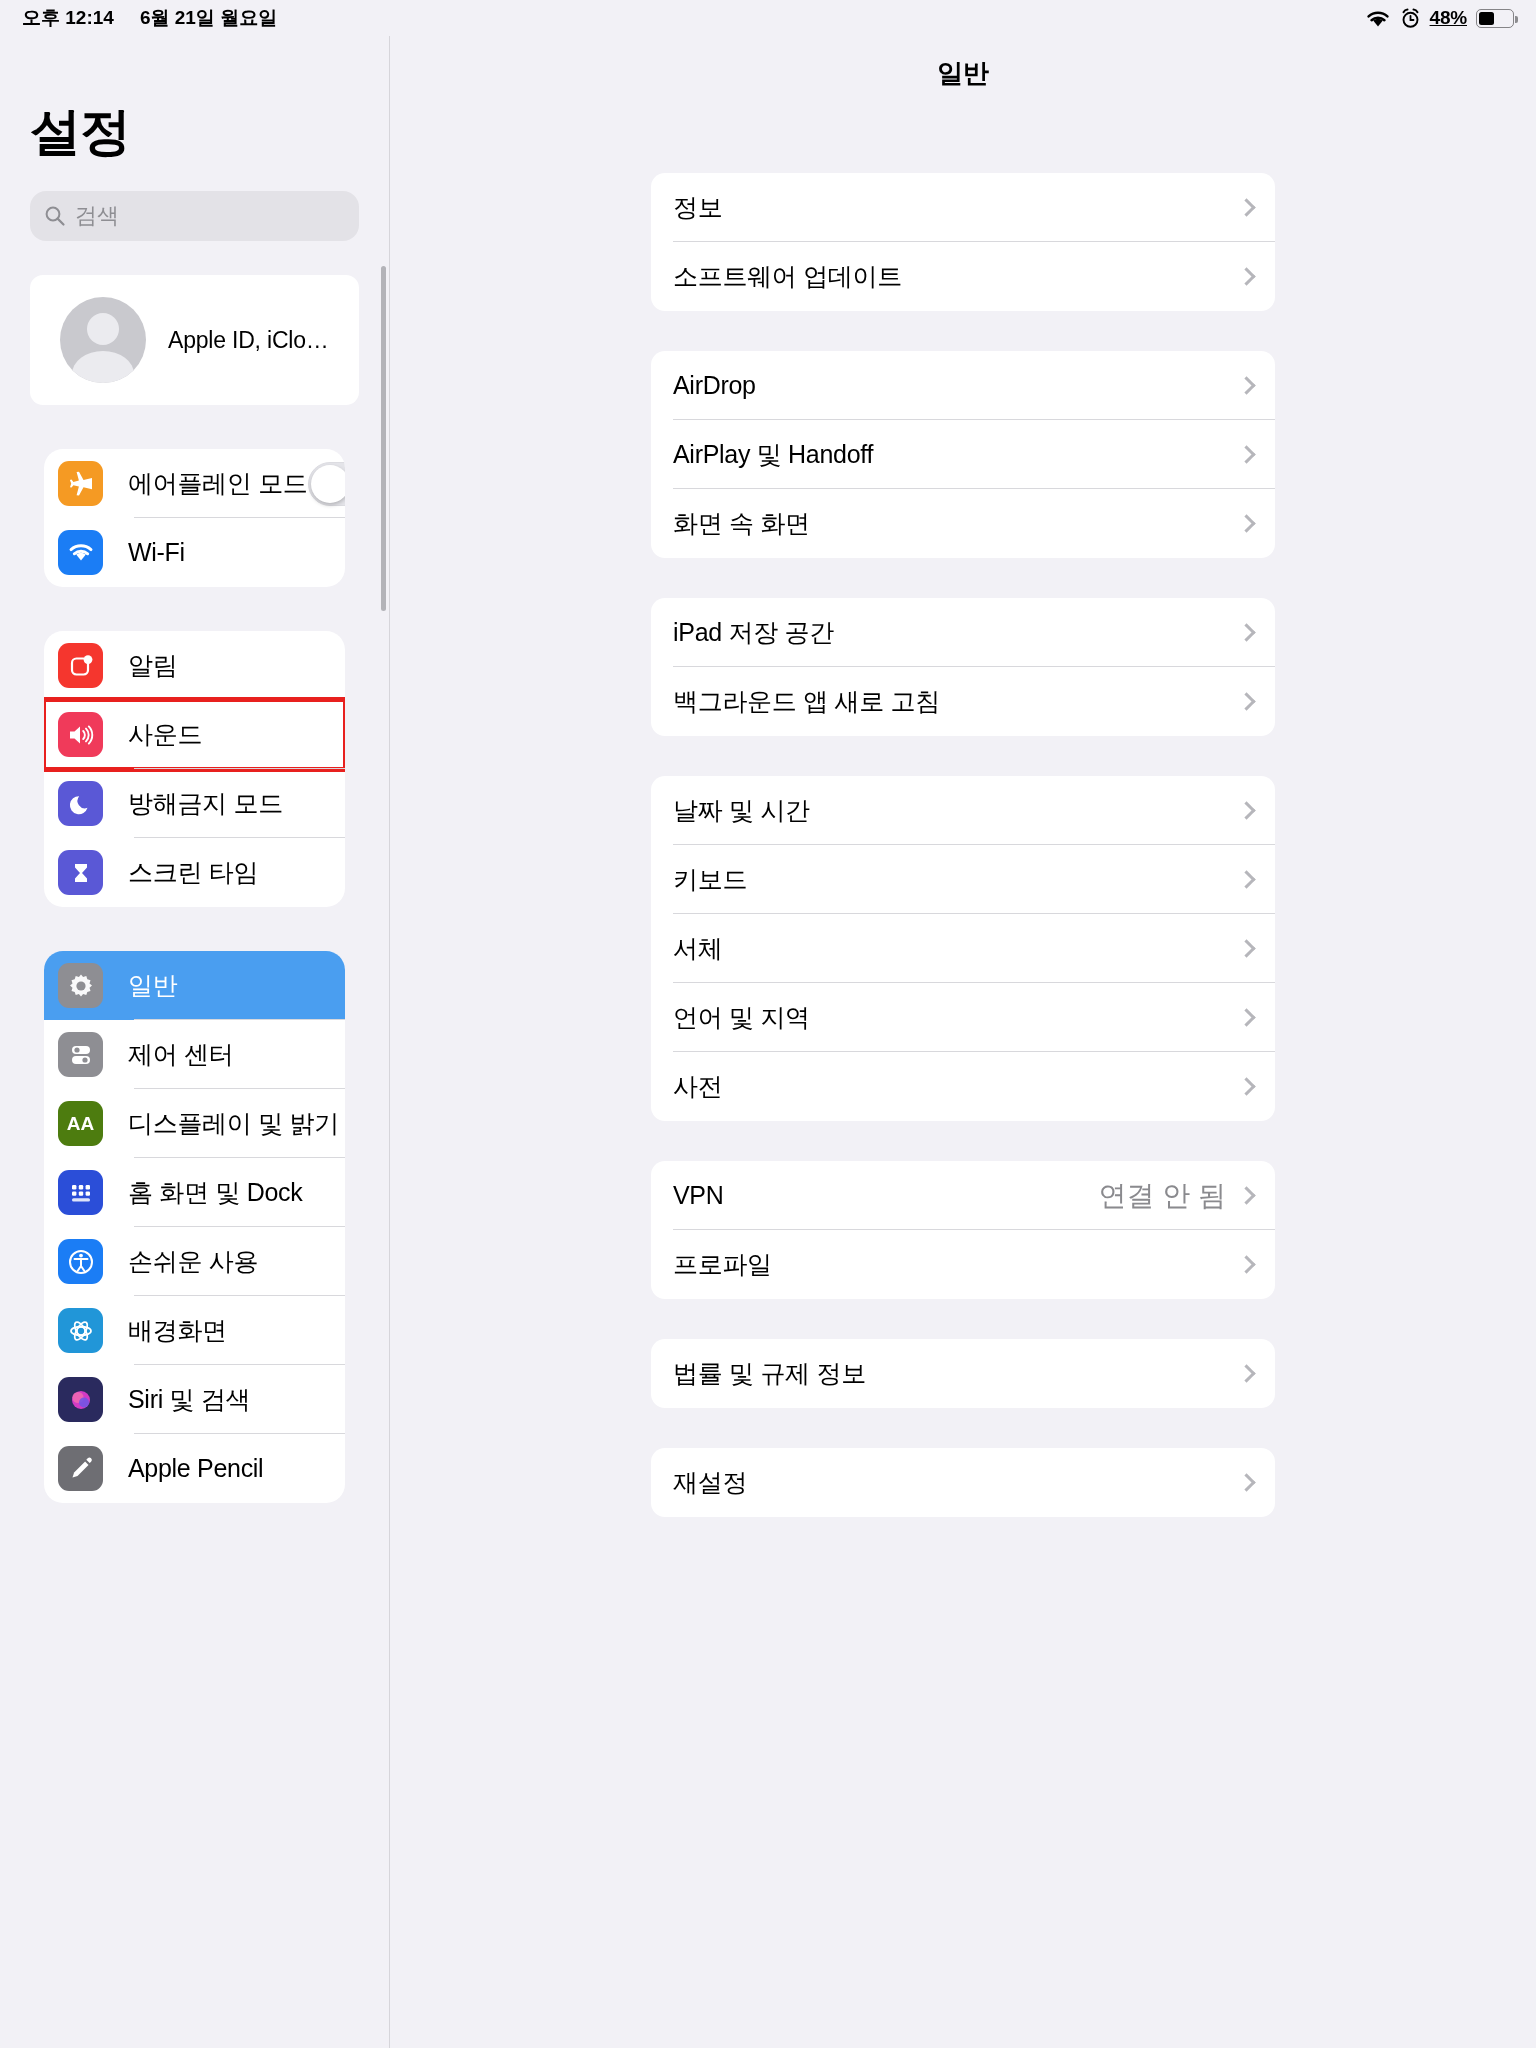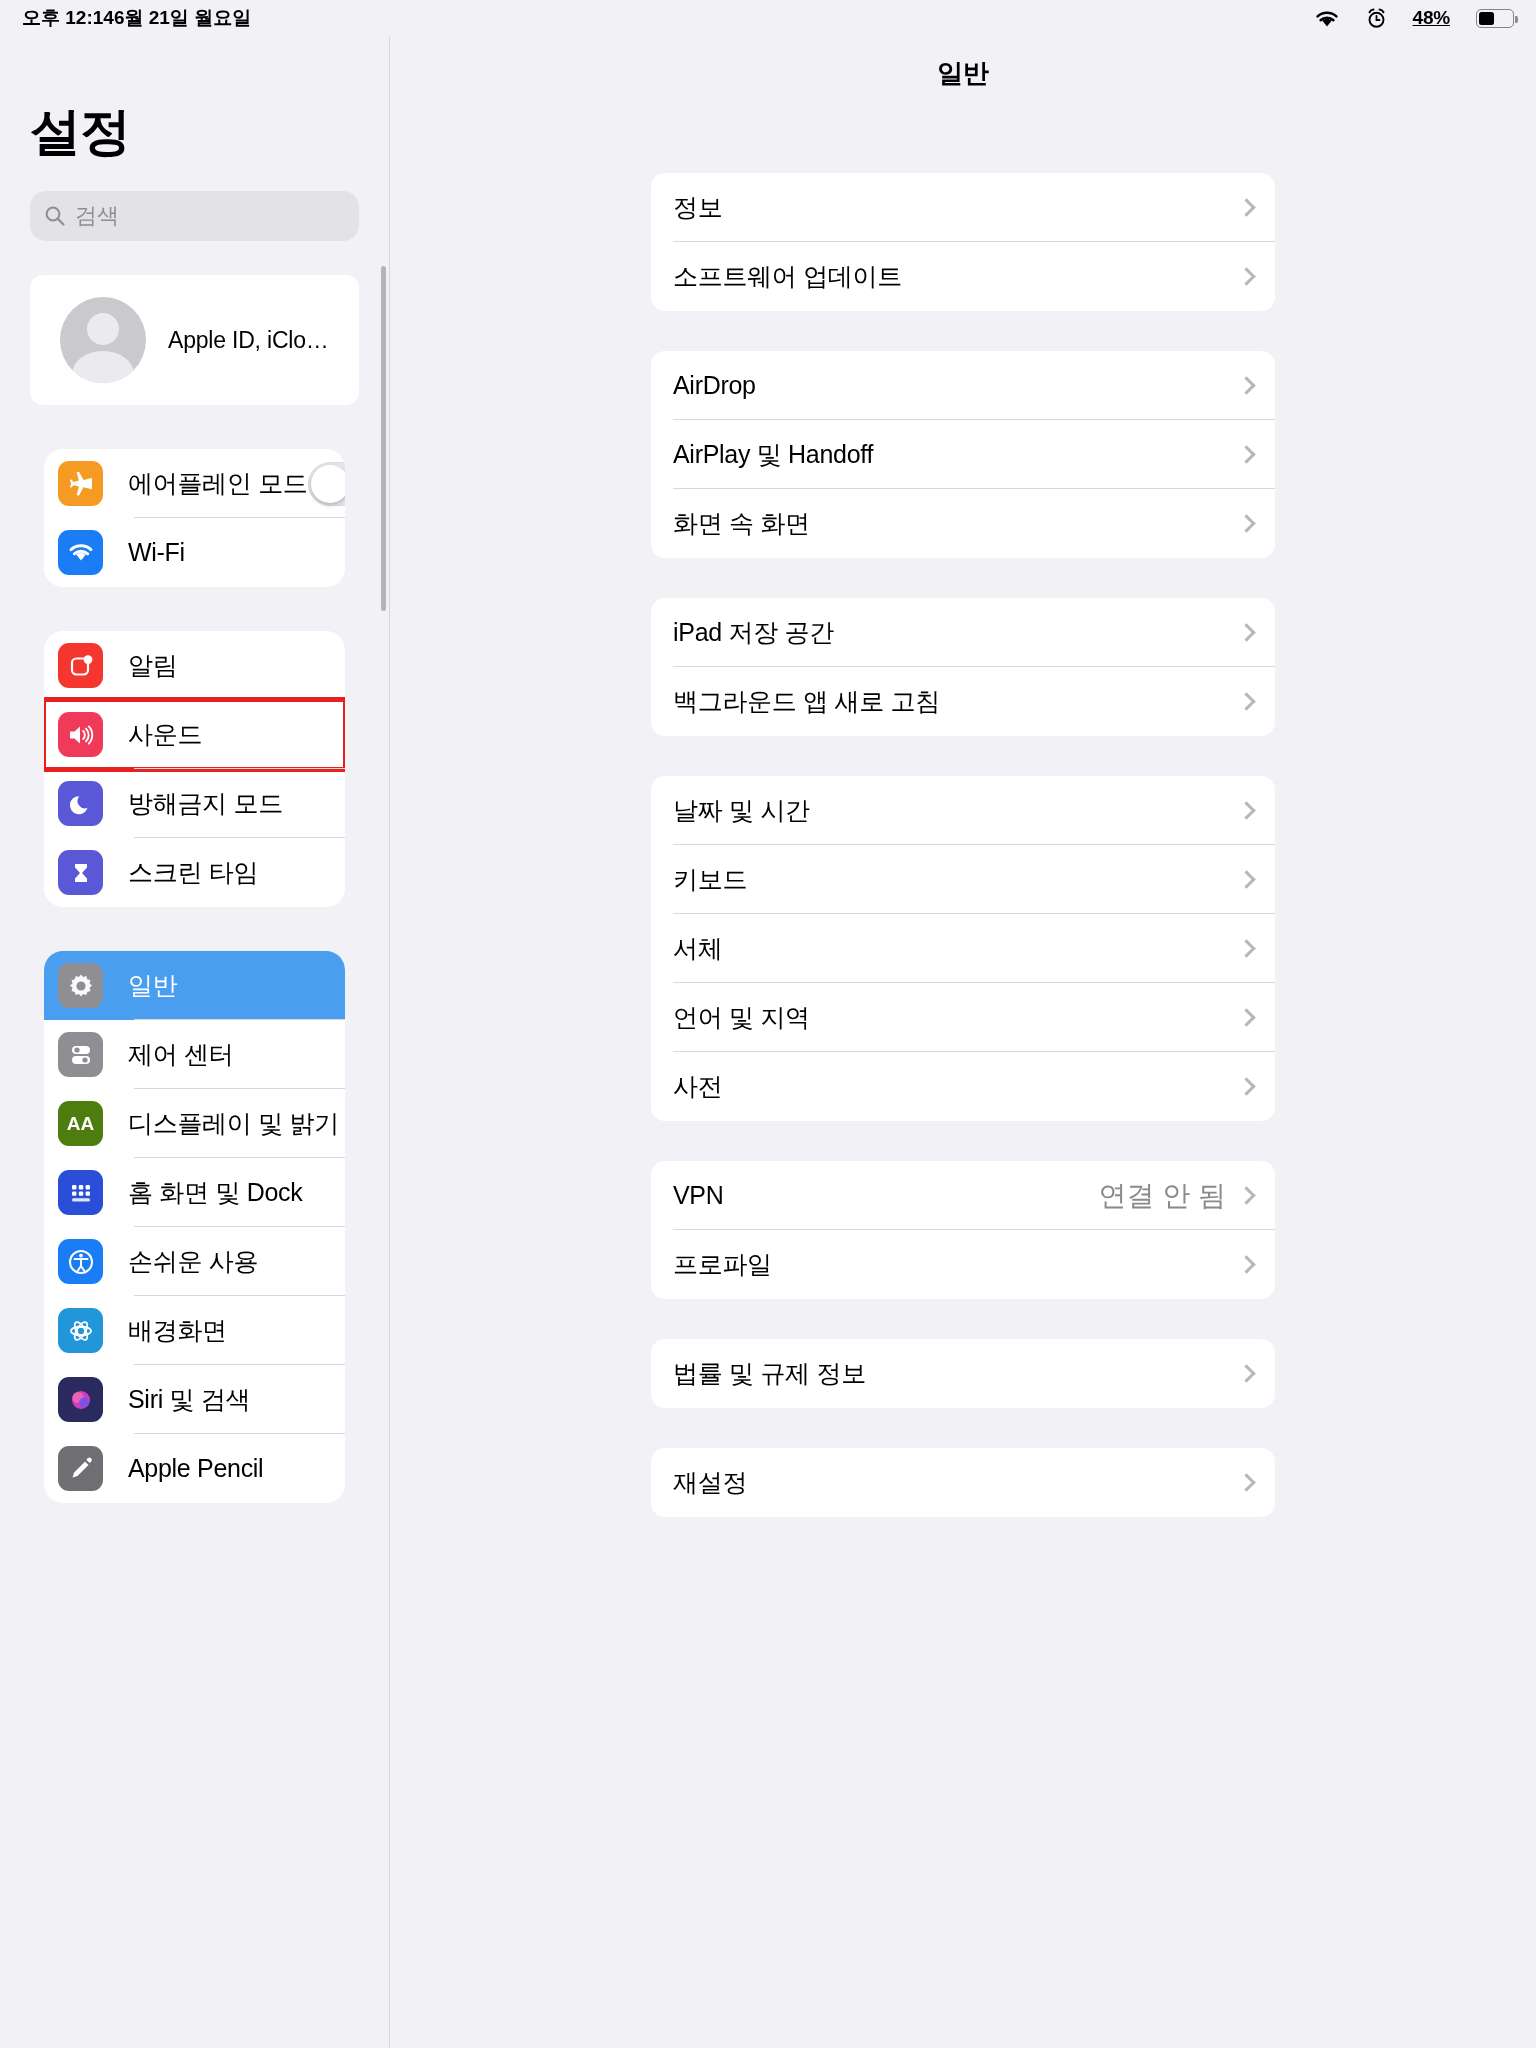--- a/index.html
+++ b/index.html
@@ -13,22 +13,22 @@
 
   
   .status-bar {
     position: absolute; top: 0; left: 0;
     width: 1536px; height: 36px;
     display: flex; align-items: center;
     padding: 0 22px;
     font-size: 19px; font-weight: 600; color: #000;
     z-index: 50;
   }
-  .status-left { display: flex; align-items: center; }
-  .status-right { margin-left: auto; display: flex; align-items: center; gap: 26px; text-decoration: underline; }
+  .status-left { display: flex; align-items: center; gap: 26px; }
+  .status-right { margin-left: auto; display: flex; align-items: center; gap: 9px; text-decoration: underline; }
   .status-pct { font-size: 19px; font-weight: 600; letter-spacing: -0.2px; }
   .batt-shell {
     width: 38px; height: 19px;
     border: 1.8px solid rgba(0,0,0,.45);
     border-radius: 5px; position: relative;
     display: flex; align-items: center; padding: 2px;
   }
   .batt-shell::after {
     content:""; position: absolute; right: -5px; top: 6px;
     width: 3px; height: 7px; background: rgba(0,0,0,.42);

